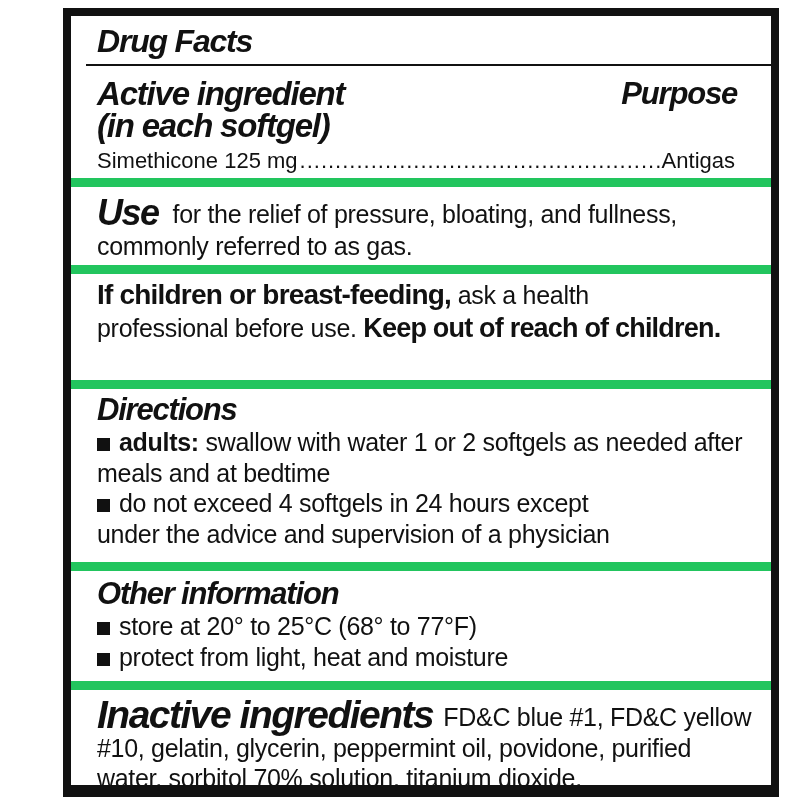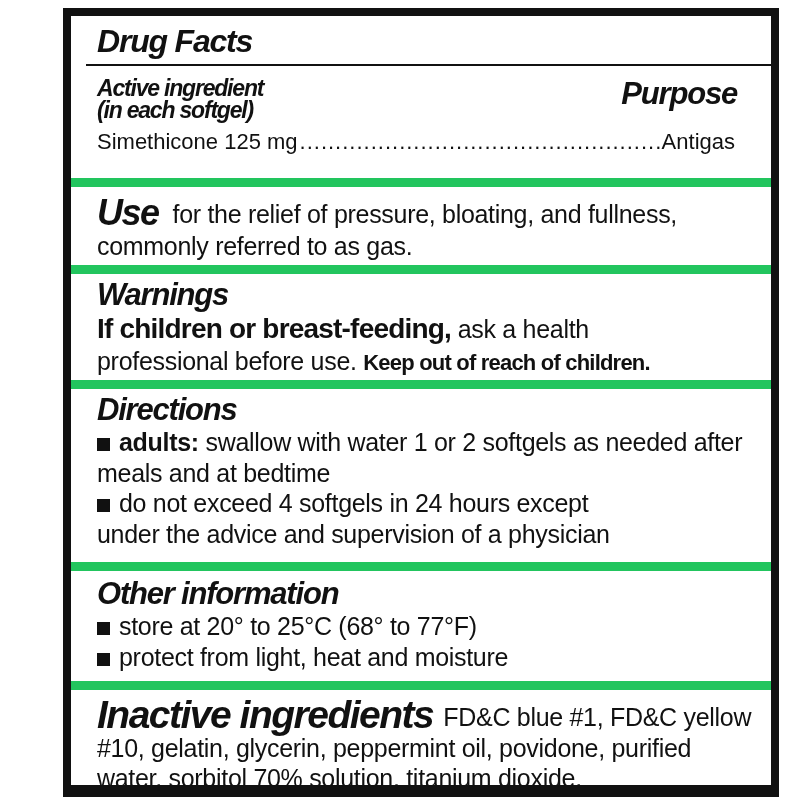--- a/index.html
+++ b/index.html
@@ -18,30 +18,30 @@
   .s2{height:87px;padding-top:8px;}
   .s3{height:115px;padding-top:4px;}
   .s4{height:182px;padding-top:4px;}
   .s5{height:119px;padding-top:6px;}
   .s6{height:113px;padding-top:5px;}
 
   .hd{font-style:italic;font-weight:bold;letter-spacing:-1.2px;}
   .title{font-size:32px;line-height:1.1;}
   .rule{border:0;border-top:2px solid #111111;margin:5px -16px 12px -11px;}
   .ai-row{display:flex;justify-content:space-between;align-items:flex-start;}
-  .ai-head{font-size:23px;line-height:0.95;font-style:italic;}
+  .ai-head{font-size:33px;line-height:0.95;font-style:italic;}
   .purpose{font-size:31px;line-height:1.0;margin-right:18px;}
   .ing-row{display:flex;align-items:baseline;margin-top:7px;margin-right:20px;font-size:22px;}
   .leader{flex:1;overflow:hidden;white-space:nowrap;letter-spacing:1px;margin:0 2px;}
 
   .body-t{font-size:25px;line-height:1.22;letter-spacing:-0.3px;}
   .use-head{font-size:36px;line-height:1.0;letter-spacing:-1.5px;margin-right:14px;vertical-align:-2px;}
   .sec-head{font-size:31px;line-height:1.1;display:block;}
   .w-bold{font-weight:bold;font-size:28px;letter-spacing:-0.8px;}
-  .w-bold2{font-weight:bold;font-size:22px;letter-spacing:-0.8px;}
+  .w-bold2{font-weight:bold;font-size:27px;letter-spacing:-0.8px;}
   .b{font-weight:bold;}
   .line{display:block;font-size:25px;line-height:1.22;letter-spacing:-0.3px;}
   .sq{display:inline-block;width:13px;height:13px;background:#111111;margin-right:9px;}
   .inact-head{font-size:39px;line-height:1.0;letter-spacing:-1.5px;margin-right:10px;vertical-align:-2px;}
   .s6 .line{line-height:1.18;}
 </style>
 </head>
 <body>
 
 <div class="canvas">
@@ -63,21 +63,20 @@
         <span>Antigas</span>
       </div>
     </div>
 
     <div class="section sec-divided s2">
       <div class="body-t"><span class="hd use-head">Use</span><span>for the relief of pressure, bloating, and fullness,</span></div>
       <span class="line">commonly referred to as gas.</span>
     </div>
 
     <div class="section sec-divided s3">
-      <span class="hd sec-head">Warnings</span>
       <span class="line"><span class="w-bold">If children or breast-feeding,</span><span> ask a health</span></span>
       <span class="line"><span>professional before use. </span><span class="w-bold2">Keep out of reach of children.</span></span>
     </div>
 
     <div class="section sec-divided s4">
       <span class="hd sec-head">Directions</span>
       <span class="line"><span class="sq"></span><span class="b">adults:</span><span> swallow with water 1 or 2 softgels as needed after</span></span>
       <span class="line">meals and at bedtime</span>
       <span class="line"><span class="sq"></span><span>do not exceed 4 softgels in 24 hours except</span></span>
       <span class="line">under the advice and supervision of a physician</span>

